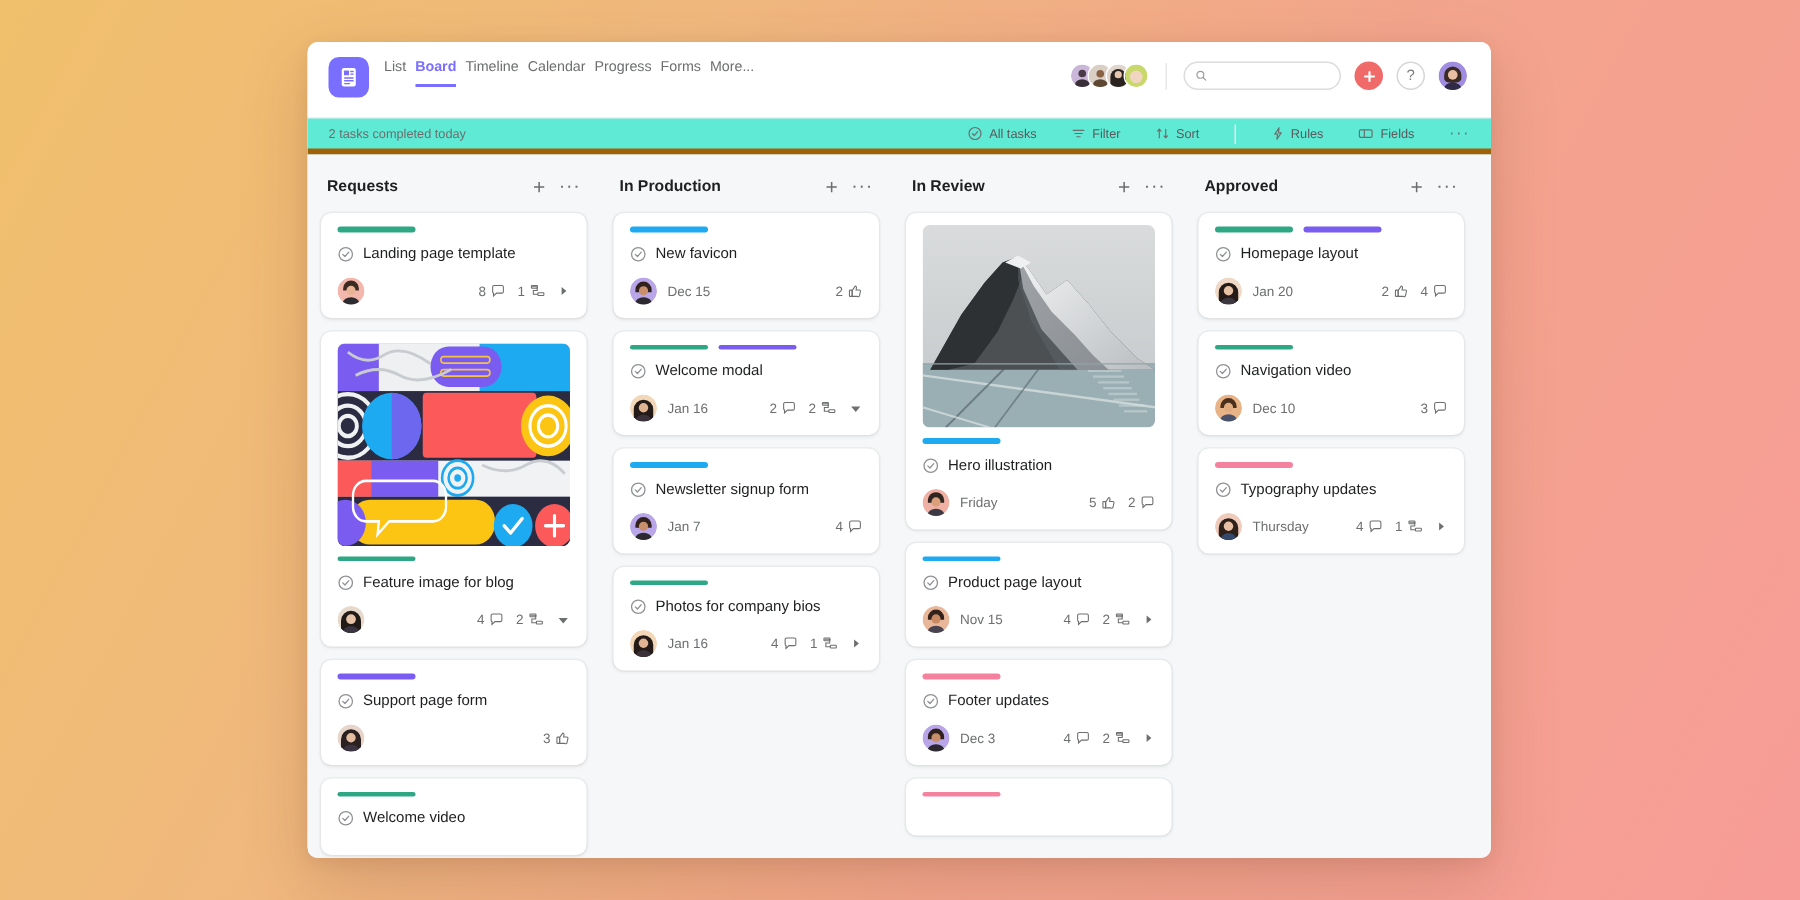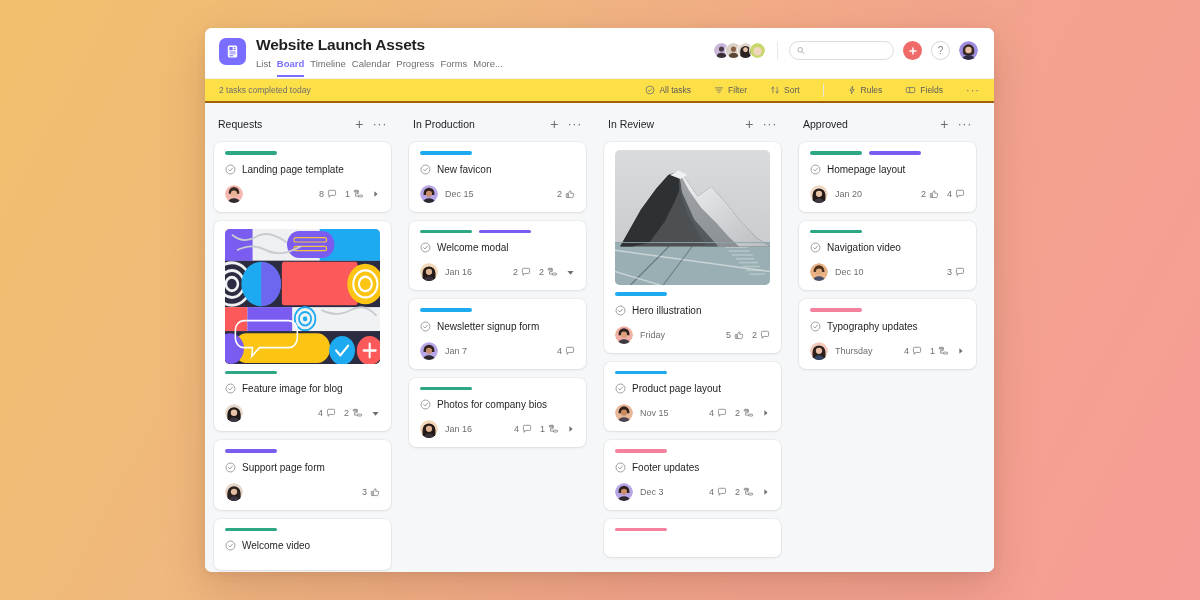--- a/index.html
+++ b/index.html
@@ -77,23 +77,23 @@
   .help-btn {
     width: 19px; height: 19px; border-radius: 50%; border: 1px solid #d6d6d8;
     display: flex; align-items: center; justify-content: center;
     font-size: 10px; color: #7d7e80; cursor: pointer;
   }
   .me-av { width: 19px; height: 19px; border-radius: 50%; }
 
   
   .subbar {
     height: 25px; flex: 0 0 25px;
-    border-top: 1px solid #eeeeef; border-bottom: 2px solid #a16207;
+    border-top: 1px solid #eeeeef; border-bottom: 4px solid #a16207;
     display: flex; align-items: center; padding: 8px 14px;
-    background: #fde047;
+    background: #5eead4;
   }
   .completed-note { font-size: 8.5px; color: #6d6e6f; }
   .tools { margin-left: auto; display: flex; align-items: center; gap: 23px; }
   .tool { display: flex; align-items: center; gap: 4px; font-size: 8.5px; color: #5a5b5d; cursor: pointer; }
   .tool svg { display: block; }
   .tool-sep { width: 1px; height: 13px; background: #e6e6e7; }
   .tool-dots { font-size: 11px; color: #6d6e6f; letter-spacing: 1px; cursor: pointer; line-height: 8px; }
 
   
   .board {
@@ -101,21 +101,21 @@
     background: #f6f7f8;
     display: flex;
     gap: 0;
     padding: 10px 0 0 0;
     overflow: hidden;
   }
   .column { width: 195px; flex: 0 0 195px; padding: 0 9px; display: flex; flex-direction: column; }
   .col-head {
     display: flex; align-items: center; height: 22px; margin-bottom: 7px; padding: 0 4px;
   }
-  .col-title { font-size: 10.5px; font-weight: normal; color: #1e1f21; }
+  .col-title { font-size: 10.5px; font-weight: bold; color: #1e1f21; }
   .col-actions { margin-left: auto; display: flex; align-items: center; gap: 9px; }
   .col-plus { font-size: 14px; color: #6d6e6f; cursor: pointer; line-height: 10px; font-weight: 300; }
   .col-dots { font-size: 13px; color: #6d6e6f; letter-spacing: .5px; cursor: pointer; line-height: 8px; }
 
   .col-cards { display: flex; flex-direction: column; gap: 9px; }
 
   .card {
     background: #fff; border-radius: 7px;
     box-shadow: 0 0 0 1px rgba(0,0,0,.035), 0 1px 3px rgba(0,0,0,.07);
     padding: 9px 11px 9px 11px;
@@ -152,21 +152,20 @@
           <rect x="3" y="1.5" width="10" height="13" rx="1.6" fill="#fff"></rect>
           <rect x="4.6" y="3.2" width="3.6" height="3.4" rx=".6" fill="#796eff"></rect>
           <rect x="9" y="3.4" width="2.6" height="1" rx=".5" fill="#796eff"></rect>
           <rect x="9" y="5.3" width="2.6" height="1" rx=".5" fill="#796eff"></rect>
           <rect x="4.6" y="8" width="7" height="1" rx=".5" fill="#796eff"></rect>
           <rect x="4.6" y="10" width="7" height="1" rx=".5" fill="#796eff"></rect>
           <rect x="4.6" y="12" width="4.4" height="1" rx=".5" fill="#796eff"></rect>
         </svg>
       </div>
       <div class="titleblock">
-        <div class="proj-title">Website Launch Assets</div>
         <div class="tabs">
           <div class="tab">List</div>
           <div class="tab active">Board</div>
           <div class="tab">Timeline</div>
           <div class="tab">Calendar</div>
           <div class="tab">Progress</div>
           <div class="tab">Forms</div>
           <div class="tab">More...</div>
         </div>
       </div>

